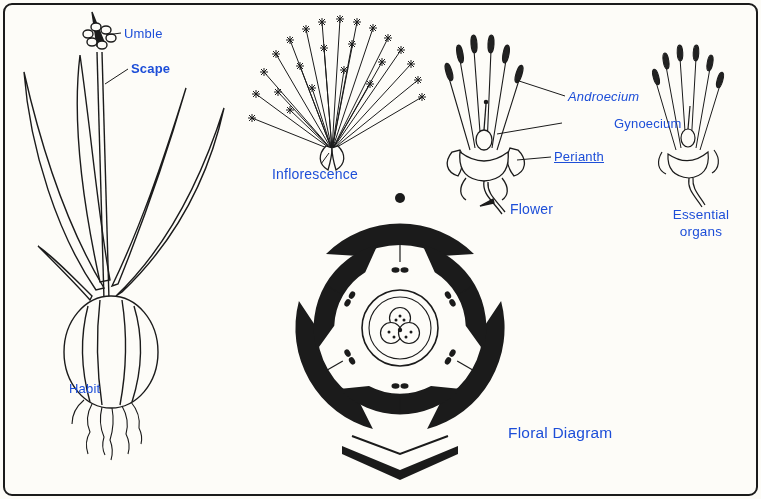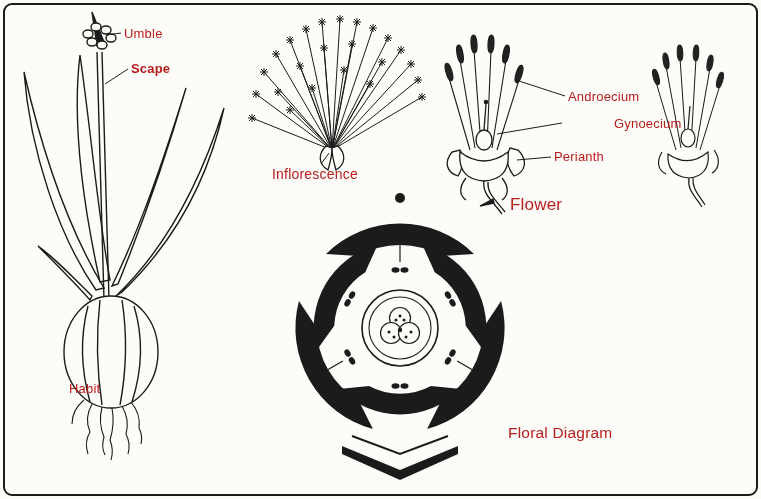--- a/index.html
+++ b/index.html
@@ -1,21 +1,21 @@
 <!DOCTYPE html>
 <html><head>
 <meta charset="utf-8">
 <style>
   * { margin:0; padding:0; box-sizing:border-box; }
   html,body { width:761px; height:499px; background:#ffffff; }
   body { font-family:"Liberation Sans", sans-serif; color:#111; }
   .page { position:relative; width:761px; height:499px; background:#fdfcf8; overflow:hidden; }
   .frame { position:absolute; inset:3px; border:2px solid #1b1b1b; border-radius:9px; pointer-events:none; }
   svg.art { position:absolute; left:0; top:0; }
-  .label { position:absolute; font-size:13px; color:#b91c1c; white-space:nowrap; letter-spacing:0.2px; }
+  .label { position:absolute; font-size:13px; color:#1d4ed8; white-space:nowrap; letter-spacing:0.2px; }
   .label.bold { font-weight:normal; }
   .label.big { font-size:15.5px; }
   .label.wrap { white-space:normal; text-align:center; line-height:1.25; }
 </style>
 </head>
 <body>
 
 <div class="page">
 
   <svg class="art" width="761" height="499" viewBox="0 0 761 499">
@@ -217,25 +217,26 @@
   </svg>
 
   <div class="label" style="left:124px; top:26px;">Umble</div>
 
   <div class="label" style="left:131px; top:61px;font-weight:bold;">Scape</div>
 
   <div class="label bold" style="left:50px; top:381px;padding-left:19px;">Habit</div>
 
   <div class="label bold" style="left:272px; top:166px; font-size:14px;">Inflorescence</div>
 
-  <div class="label" style="left:568px; top:89px;">Androecium</div>
+  <div class="label" style="left:568px; top:89px;font-style:italic;">Androecium</div>
 
   <div class="label" style="left:566px; top:116px;margin-left:48px;">Gynoecium</div>
 
-  <div class="label" style="left:554px; top:149px;">Perianth</div>
-
-  <div class="label bold" style="left:510px; top:195px; font-size:17px;">Flower</div>
-
+  <div class="label" style="left:554px; top:149px;text-decoration:underline;">Perianth</div>
+
+  <div class="label bold" style="left:510px; top:201px; font-size:14px;">Flower</div>
+
+  <div class="label bold wrap" style="left:662px; top:207px; width:78px; font-size:13.5px;">Essential organs</div>
 
   <div class="label big" style="left:508px; top:424px;">Floral Diagram</div>
 
   <div class="frame"></div>
 </div>
 
 </body></html>

